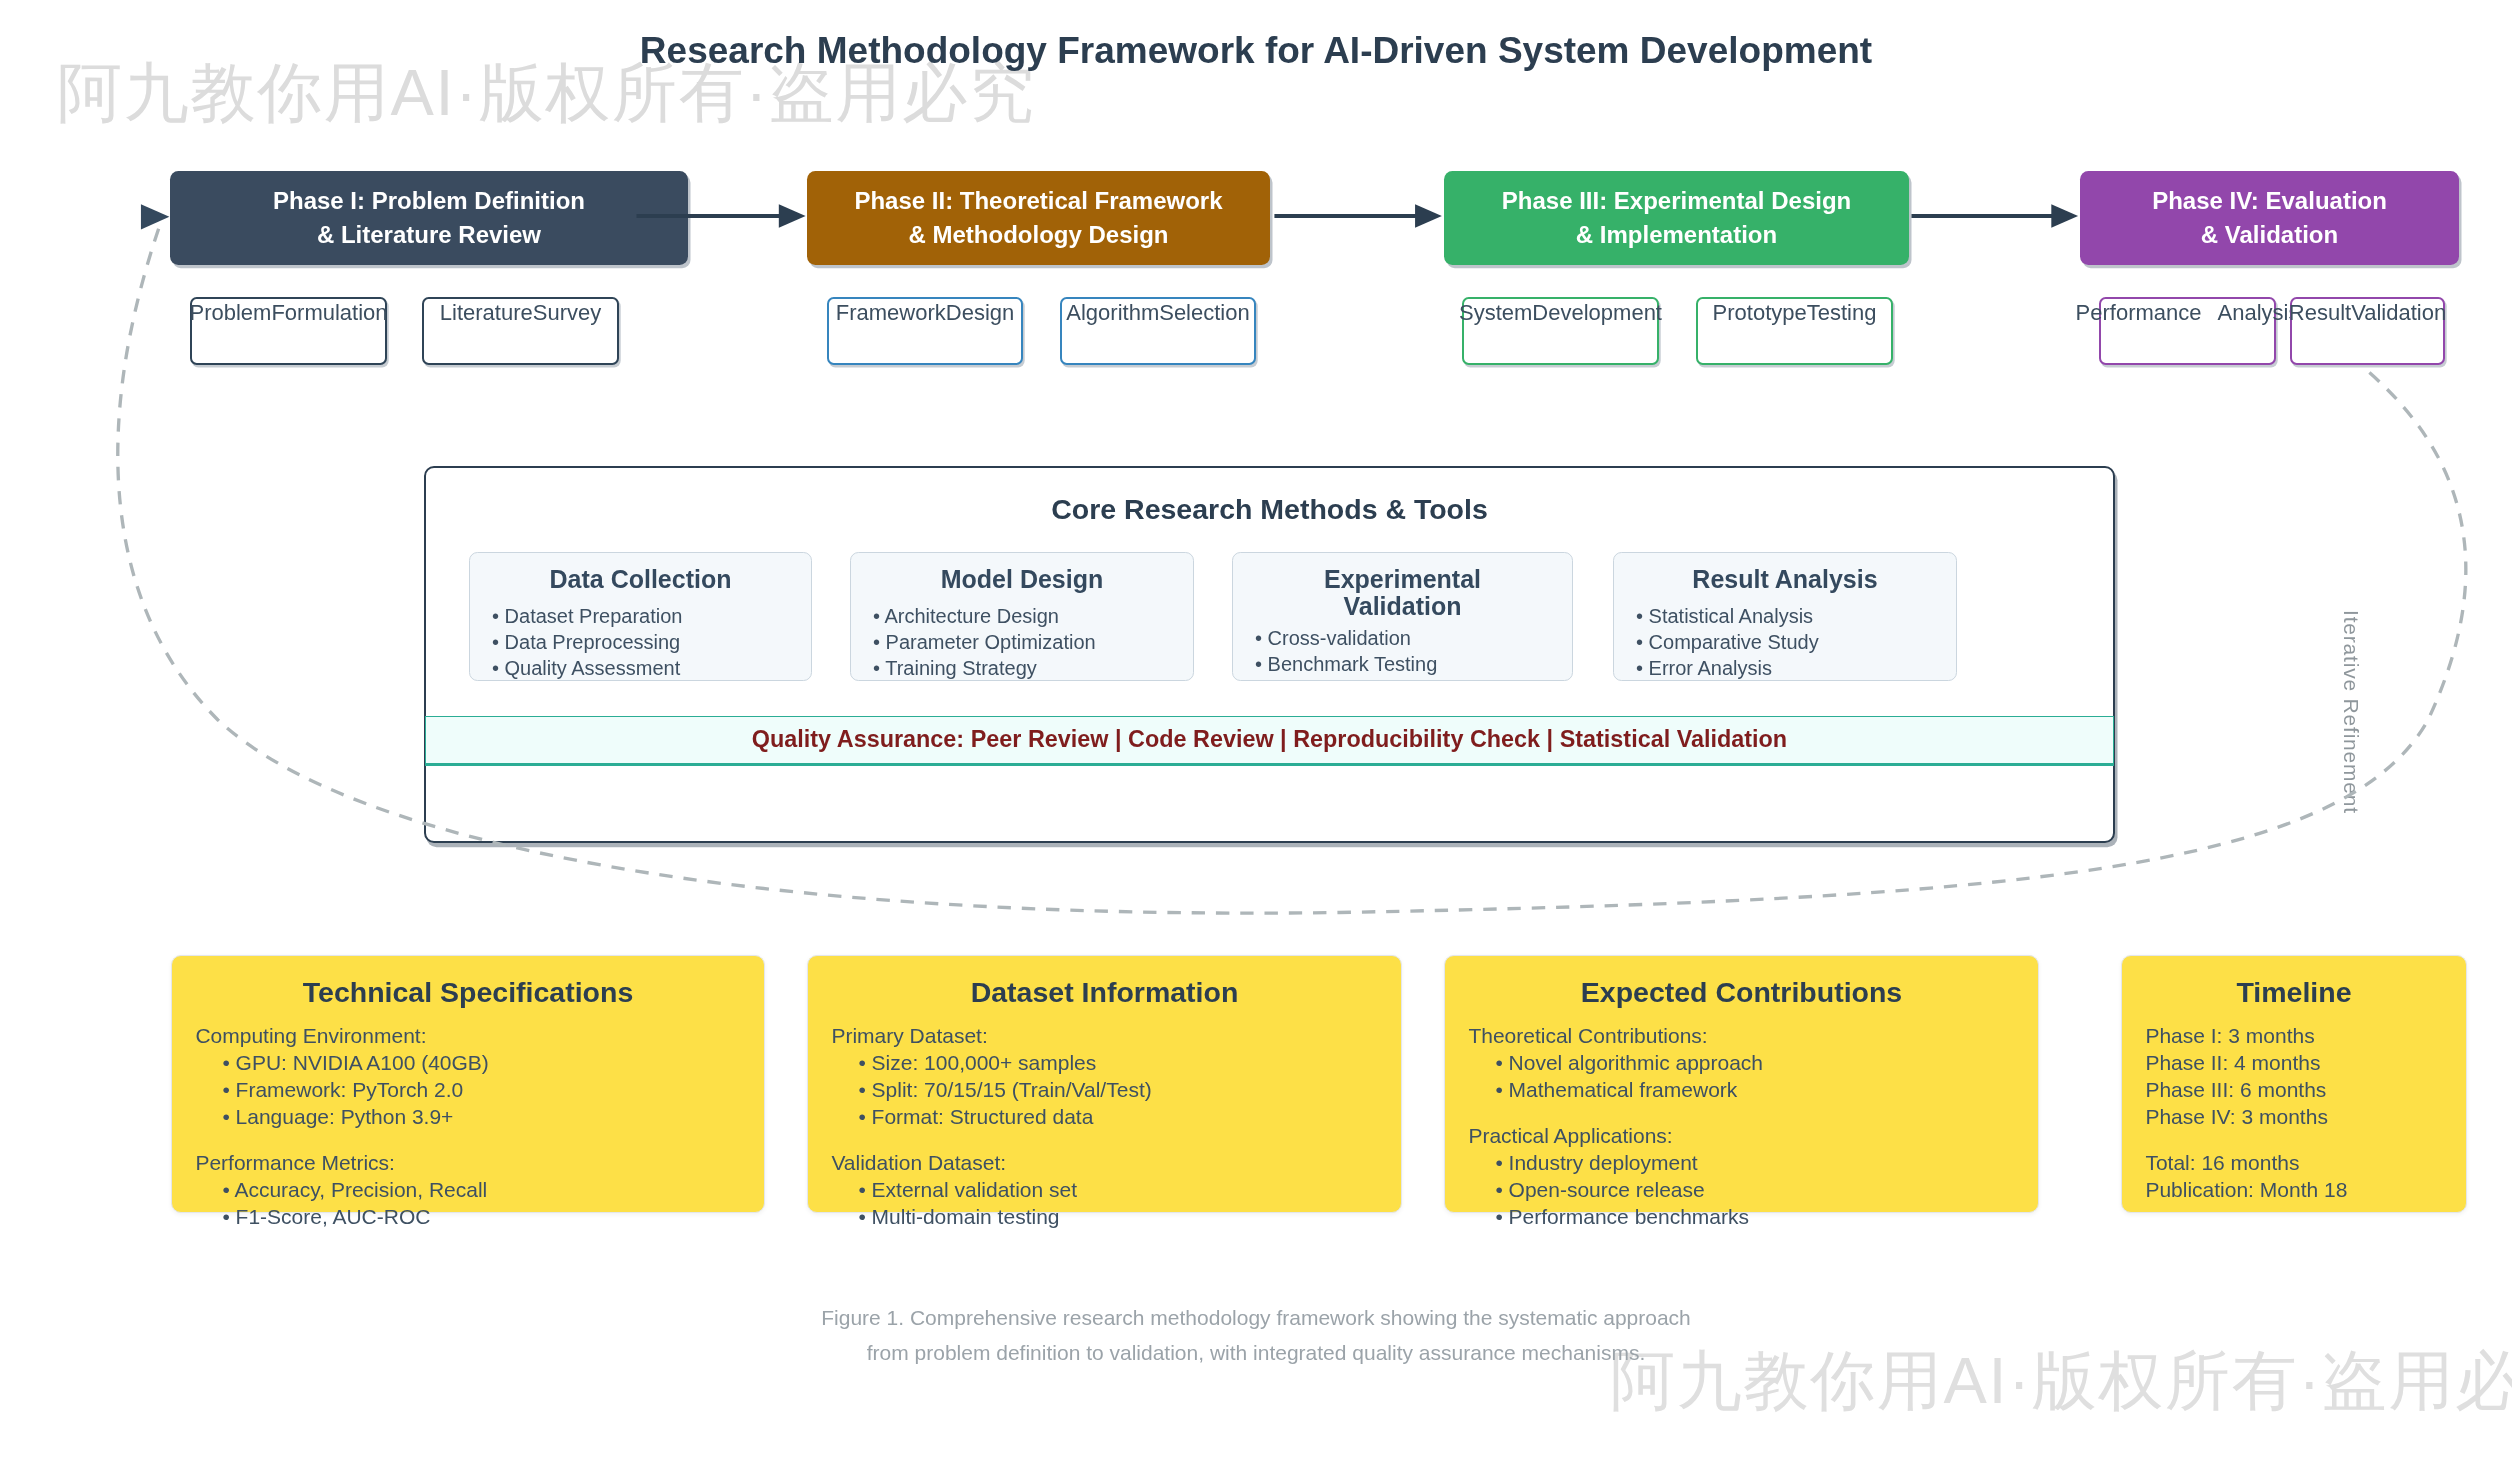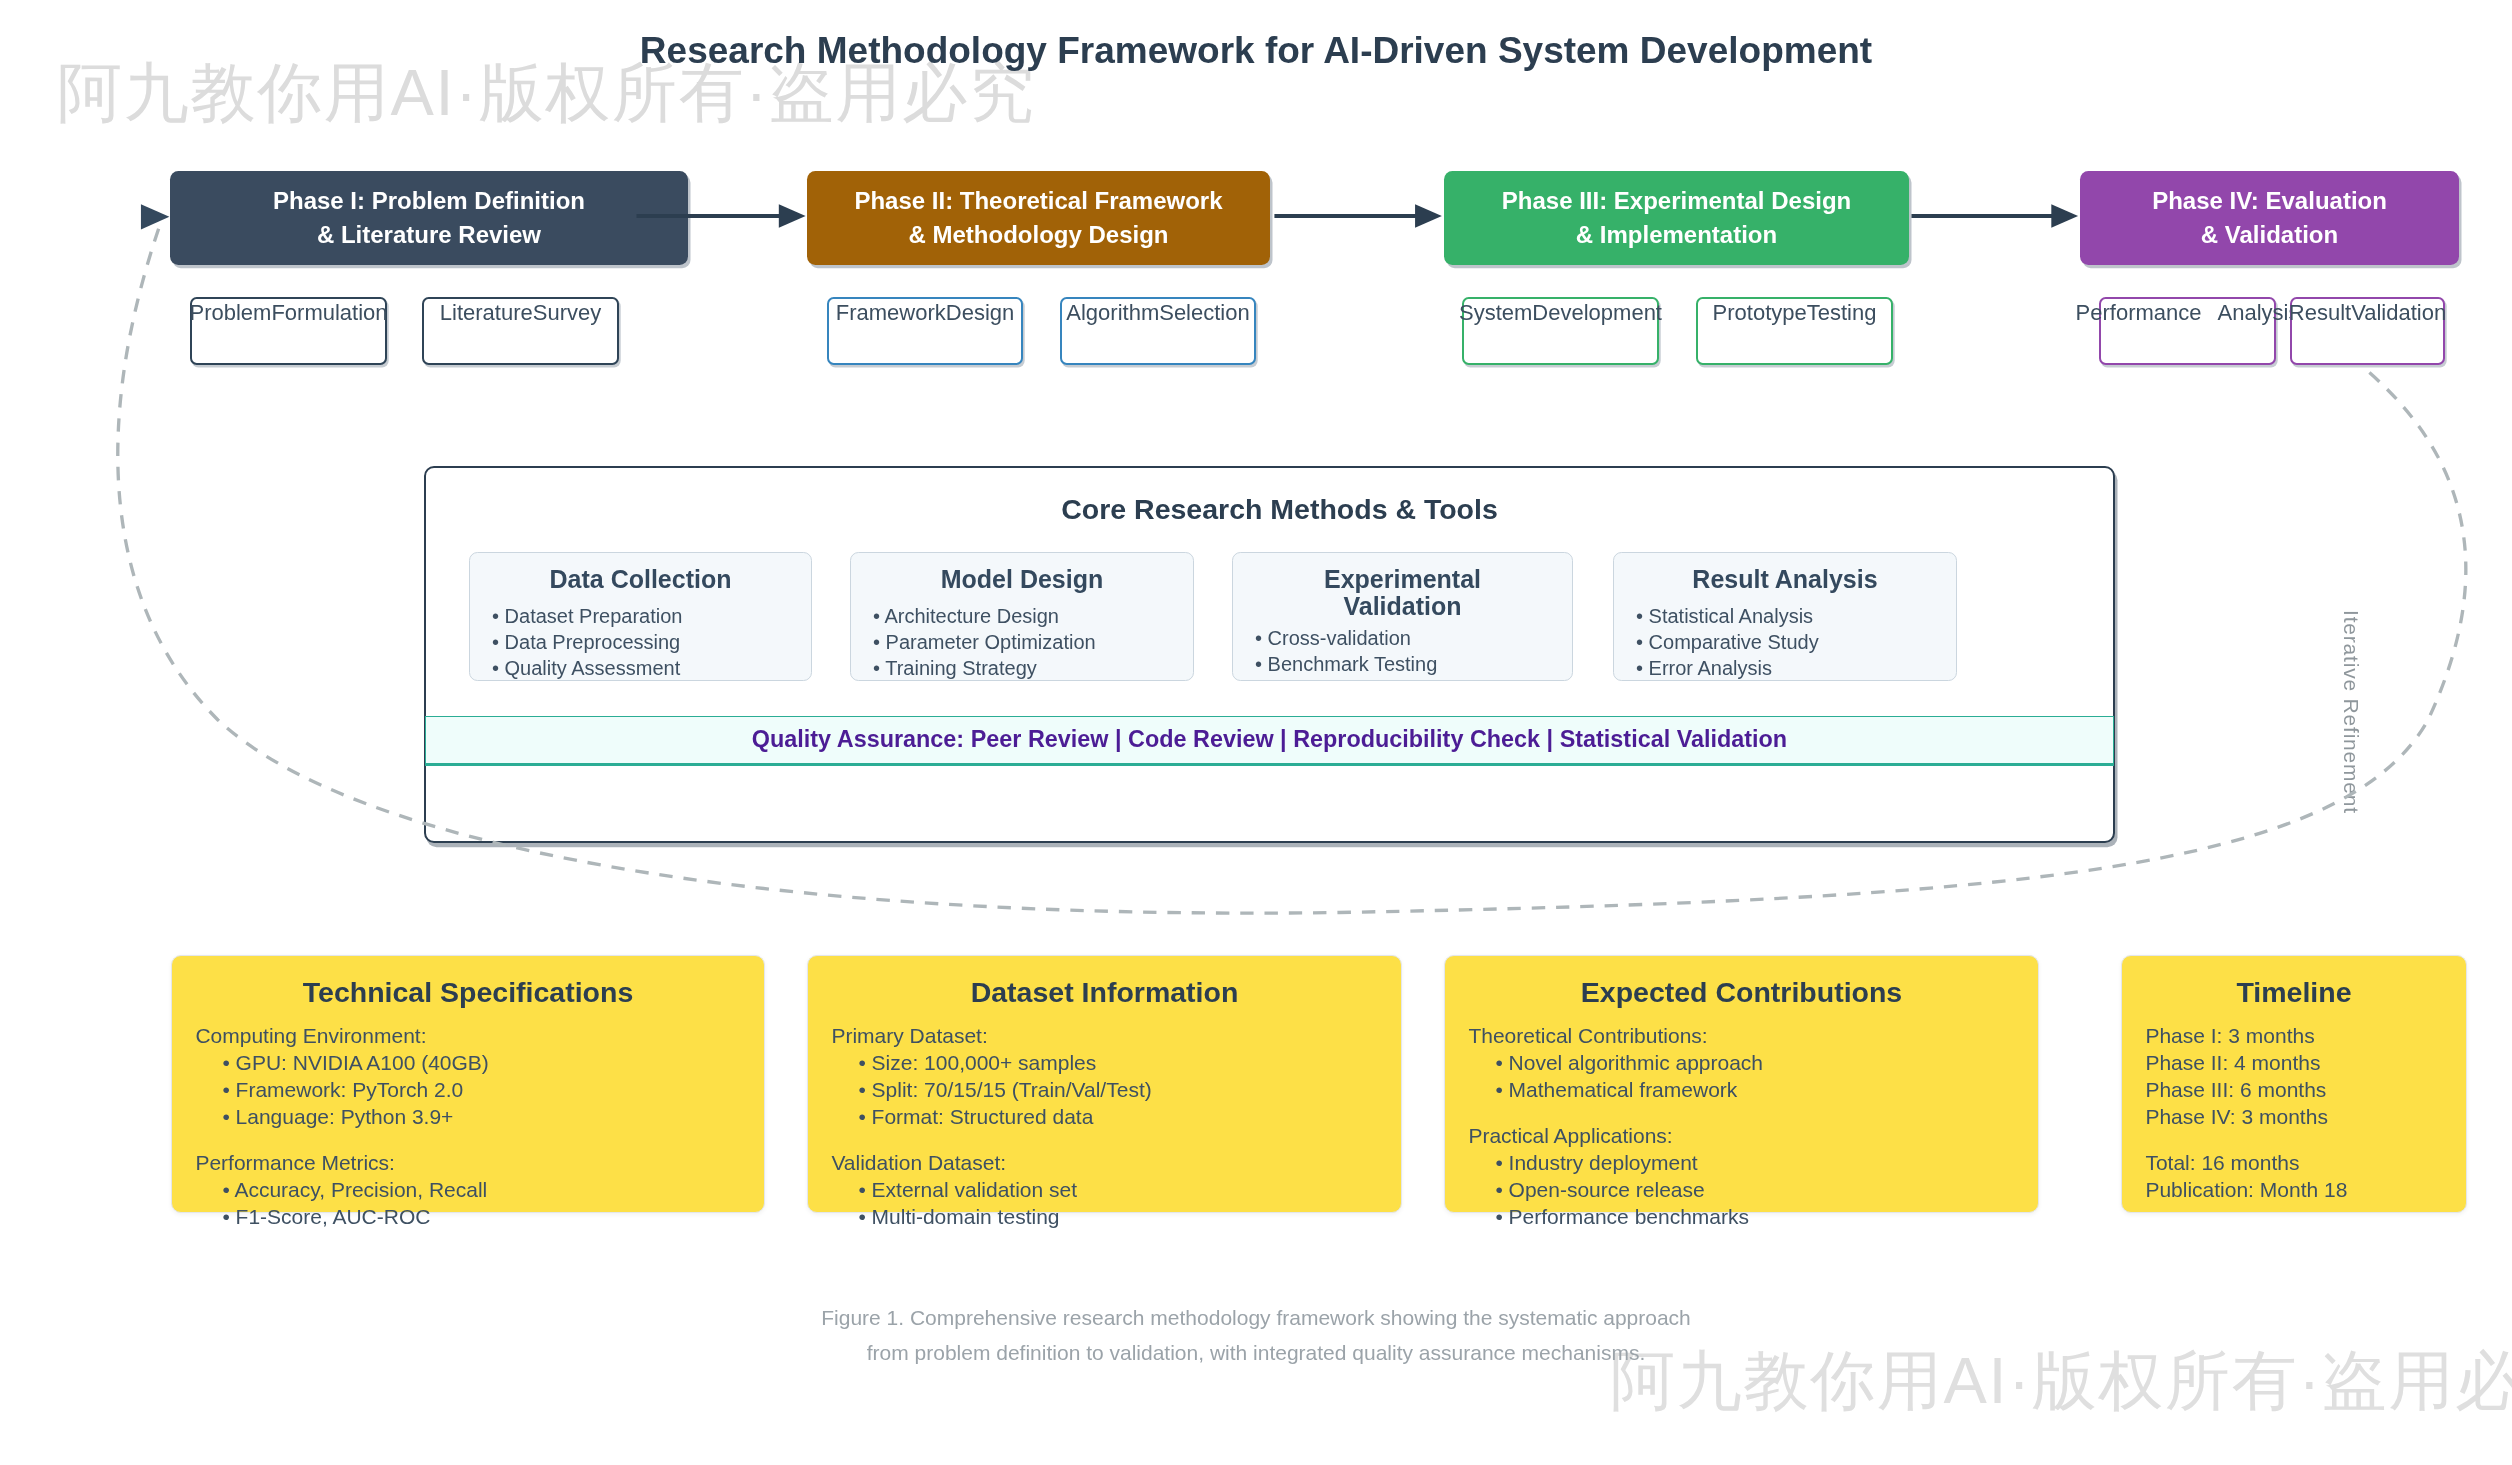--- a/index.html
+++ b/index.html
@@ -27,32 +27,32 @@
   .b1{border:2.5px solid #2F4457;} .b2{border:2.5px solid #3685BE;}
   .b3{border:2.5px solid #36B169;} .b4{border:2.5px solid #9247AB;}
   .s1{left:190px;width:193px;} .s2{left:422px;width:193px;}
   .s3{left:827px;width:192px;} .s4{left:1060px;width:192px;}
   .s5{left:1462px;width:193px;} .s6{left:1696px;width:193px;}
   .s7{left:2099px;width:173px;gap:16px;} .s8{left:2290px;width:151px;}
   
   .core{position:absolute;left:424px;top:466px;width:1687px;height:373px;background:#fff;
         border:2.5px solid #2C3E50;border-radius:10px;z-index:5;box-shadow:2.5px 4.2px 0 rgba(44,62,80,.4);}
   .core-title{position:absolute;left:0;top:25px;width:100%;text-align:center;
-              font-size:28.5px;font-weight:bold;color:#2C3E50;padding-left:10px;}
+              font-size:28.5px;font-weight:bold;color:#2C3E50;}
   .card{position:absolute;top:84px;height:127px;background:#F4F8FB;border:1.7px solid #CBD6DF;
         border-radius:8.4px;overflow:hidden;}
   .c1{left:43px;width:341px;} .c2{left:424px;width:342px;}
   .c3{left:806px;width:339px;} .c4{left:1187px;width:342px;}
   .card-title{margin-top:13.4px;text-align:center;font-size:25px;font-weight:bold;color:#34495E;line-height:27px;}
   .card-bullets{margin:10px 0 0 22px;font-size:20px;color:#3E5062;line-height:26px;}
   .c3 .card-bullets{margin-top:5px;}
   .card-bullets div::before{content:"• ";}
   .qa{position:absolute;left:-0.8px;right:-0.8px;top:248px;height:46px;background:#EFFDFB;
       border:1.7px solid #2BAD95;border-bottom-width:3.3px;text-align:center;
-      font-size:23.4px;font-weight:bold;color:#4c1d95;line-height:44px;}
+      font-size:23.4px;font-weight:bold;color:#7f1d1d;line-height:44px;}
   .iter{position:absolute;left:2351px;top:712px;transform:translate(-50%,-50%) rotate(90deg);
         font-size:21px;color:#8F979C;white-space:nowrap;z-index:6;letter-spacing:0.8px;}
   
   .info{position:absolute;top:955px;height:256px;background:#fde047;border:1.7px solid #E4E7EA;
         border-radius:10px;z-index:4;box-shadow:0 1.7px 4.2px rgba(0,0,0,.05);}
   .i1{left:171px;width:592px;} .i2{left:807px;width:593px;}
   .i3{left:1444px;width:593px;} .i4{left:2121px;width:344px;}
   .info-title{margin-top:20px;text-align:center;font-size:28.5px;font-weight:bold;color:#2C3E50;}
   .info-body{margin:13.4px 0 0 23.4px;font-size:21px;color:#3E5062;line-height:27px;}
   .sec2{margin-top:18.4px;}

